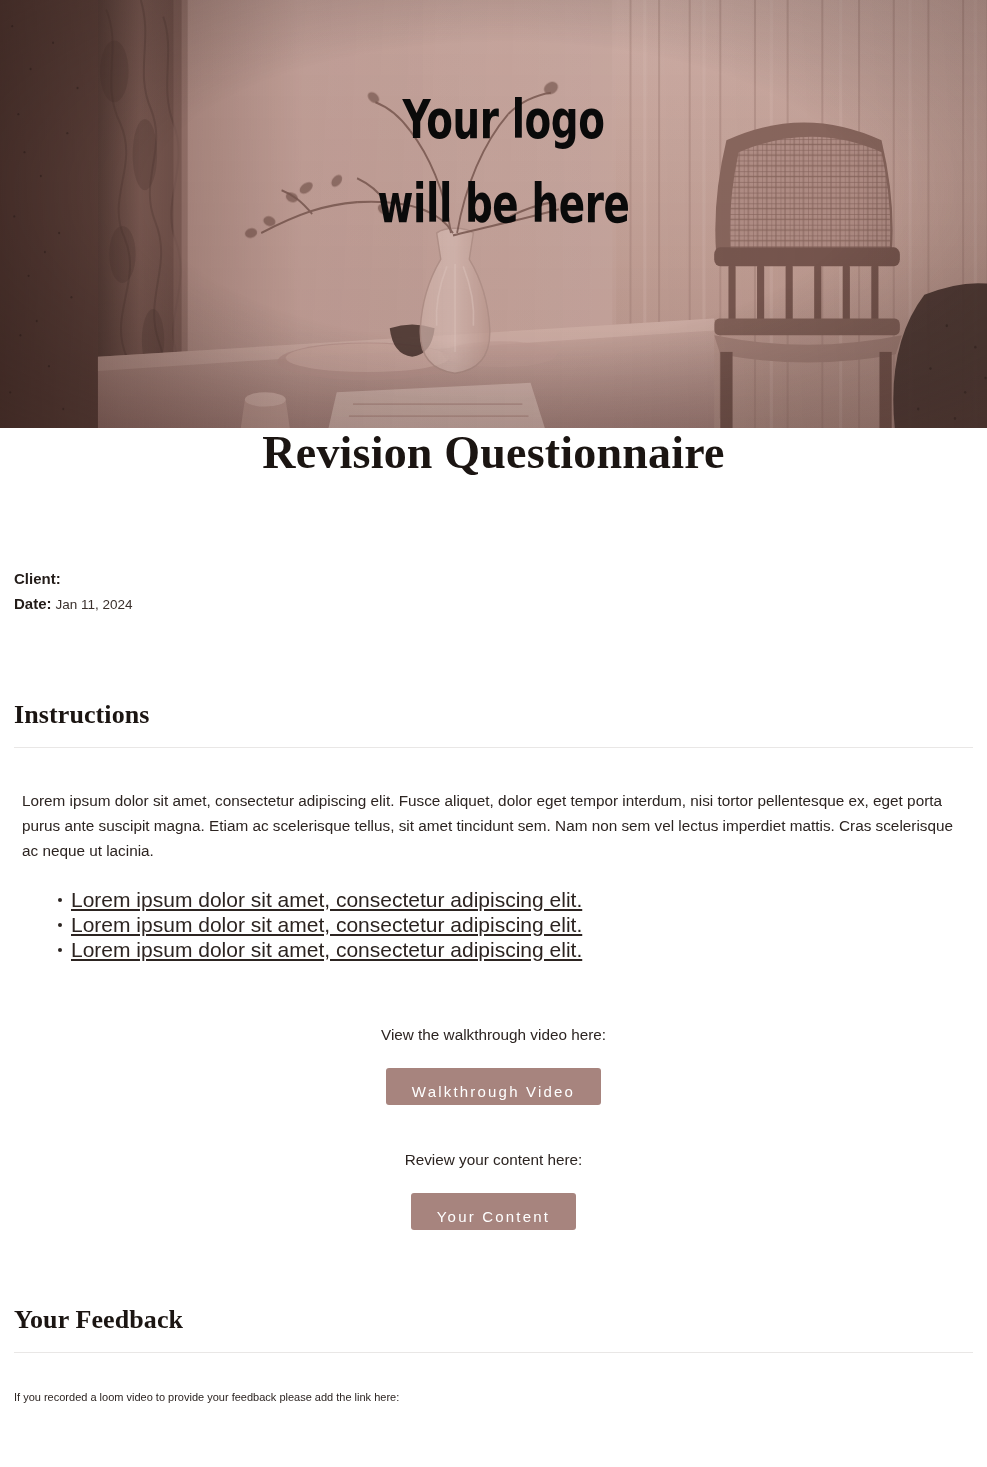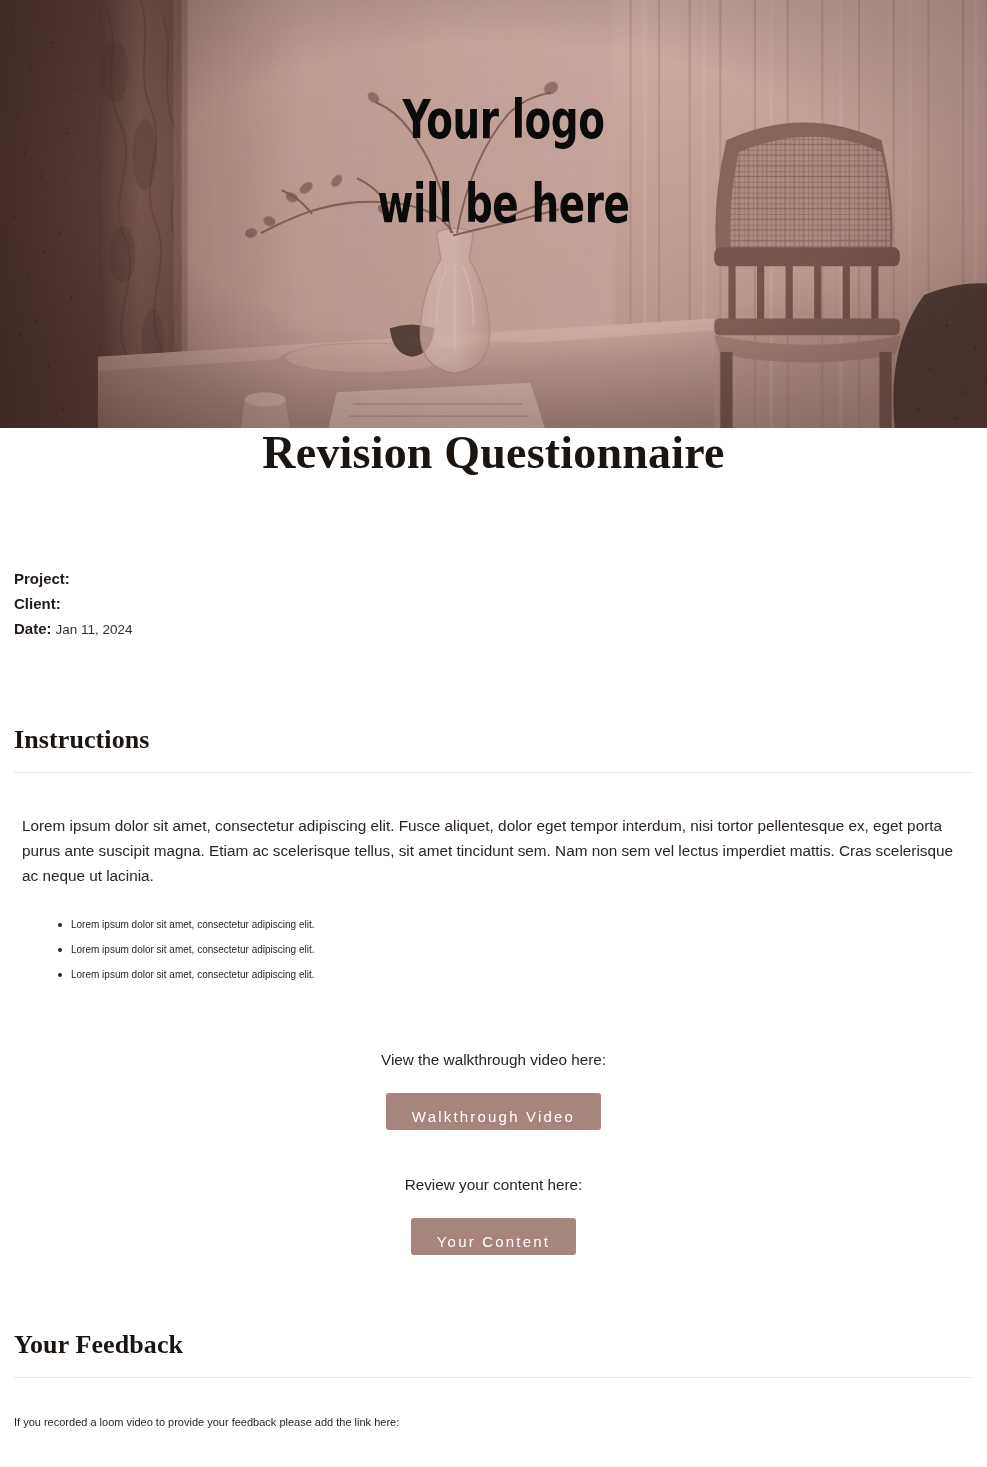--- a/index.html
+++ b/index.html
@@ -129,25 +129,26 @@
     color: #2c2421;
     margin: 8px;
   }
 
   .bullets {
     margin: 0;
     padding: 0 0 0 44px;
     list-style: none;
   }
   .bullets li {
-    font-size: 10px;
+    font-size: 21px;
     line-height: 25px;
     color: #2c2421;
     position: relative;
     padding-left: 13px;
+    text-decoration: underline;
   }
   .bullets li::before {
     content: "";
     position: absolute;
     left: 0;
     top: 11px;
     width: 4px;
     height: 4px;
     border-radius: 50%;
     background: #2c2421;
@@ -390,23 +391,20 @@
   <div class="hero-logo">Your logo
 will be here</div>
 </div>
 
 <div class="content">
 
   <h1 class="doc-title">Revision Questionnaire</h1>
 
   <div class="meta">
     <div class="meta-row">
-      <span class="meta-label">Project:</span><span class="meta-value"></span>
-    </div>
-    <div class="meta-row">
       <span class="meta-label">Client:</span><span class="meta-value"></span>
     </div>
     <div class="meta-row">
       <span class="meta-label">Date:</span><span class="meta-value">Jan 11, 2024</span>
     </div>
   </div>
 
   <div style="margin-top:82px">
     <h2 class="section-head">Instructions</h2>
     <div class="rule"></div>

